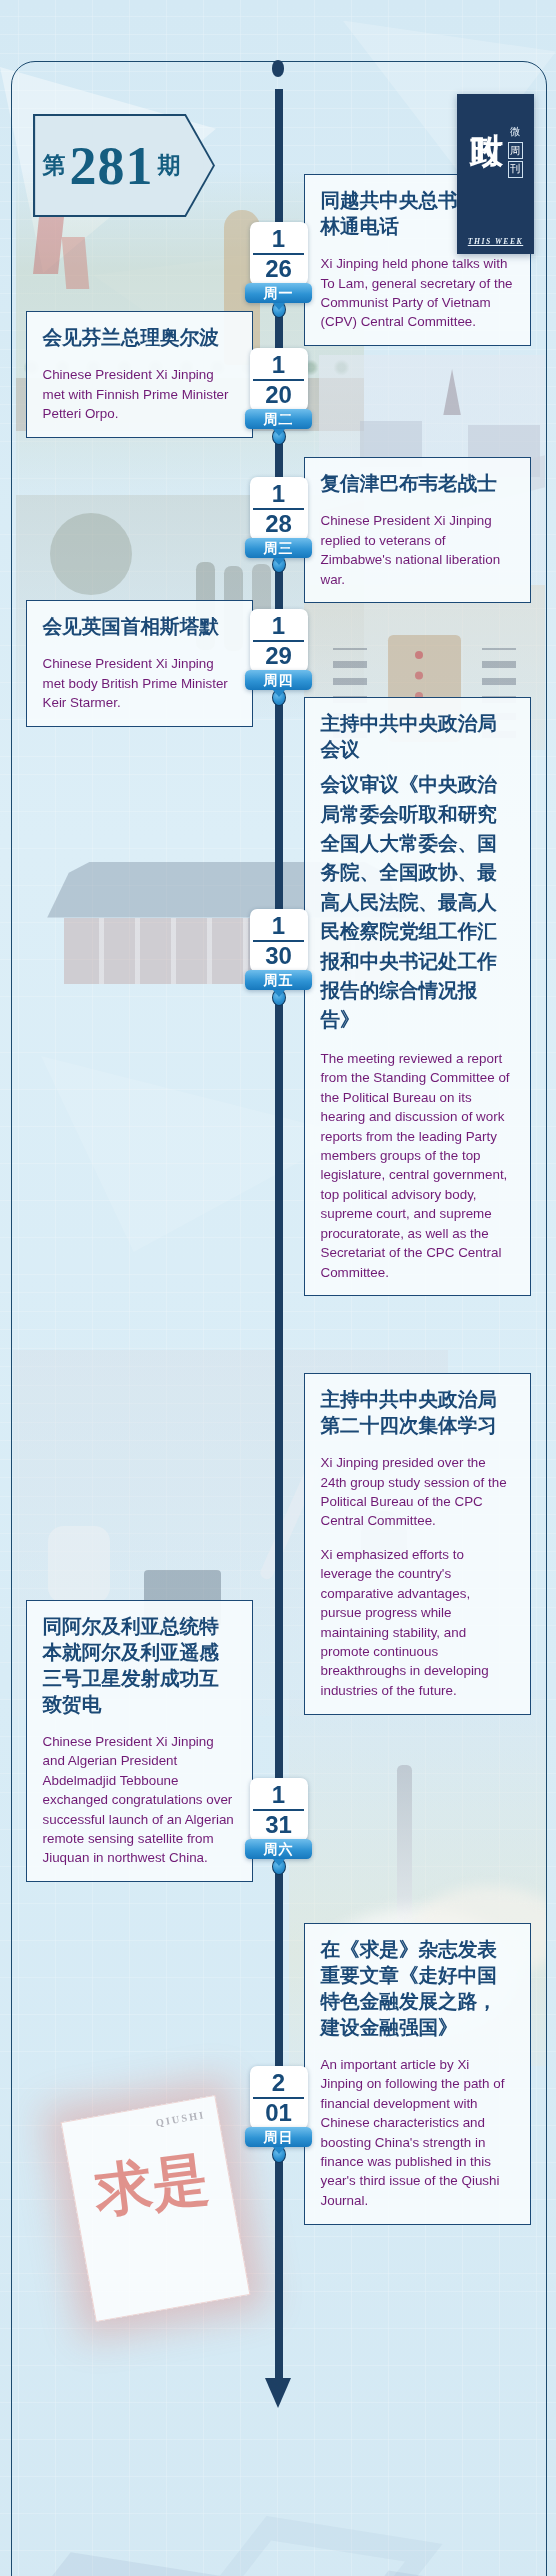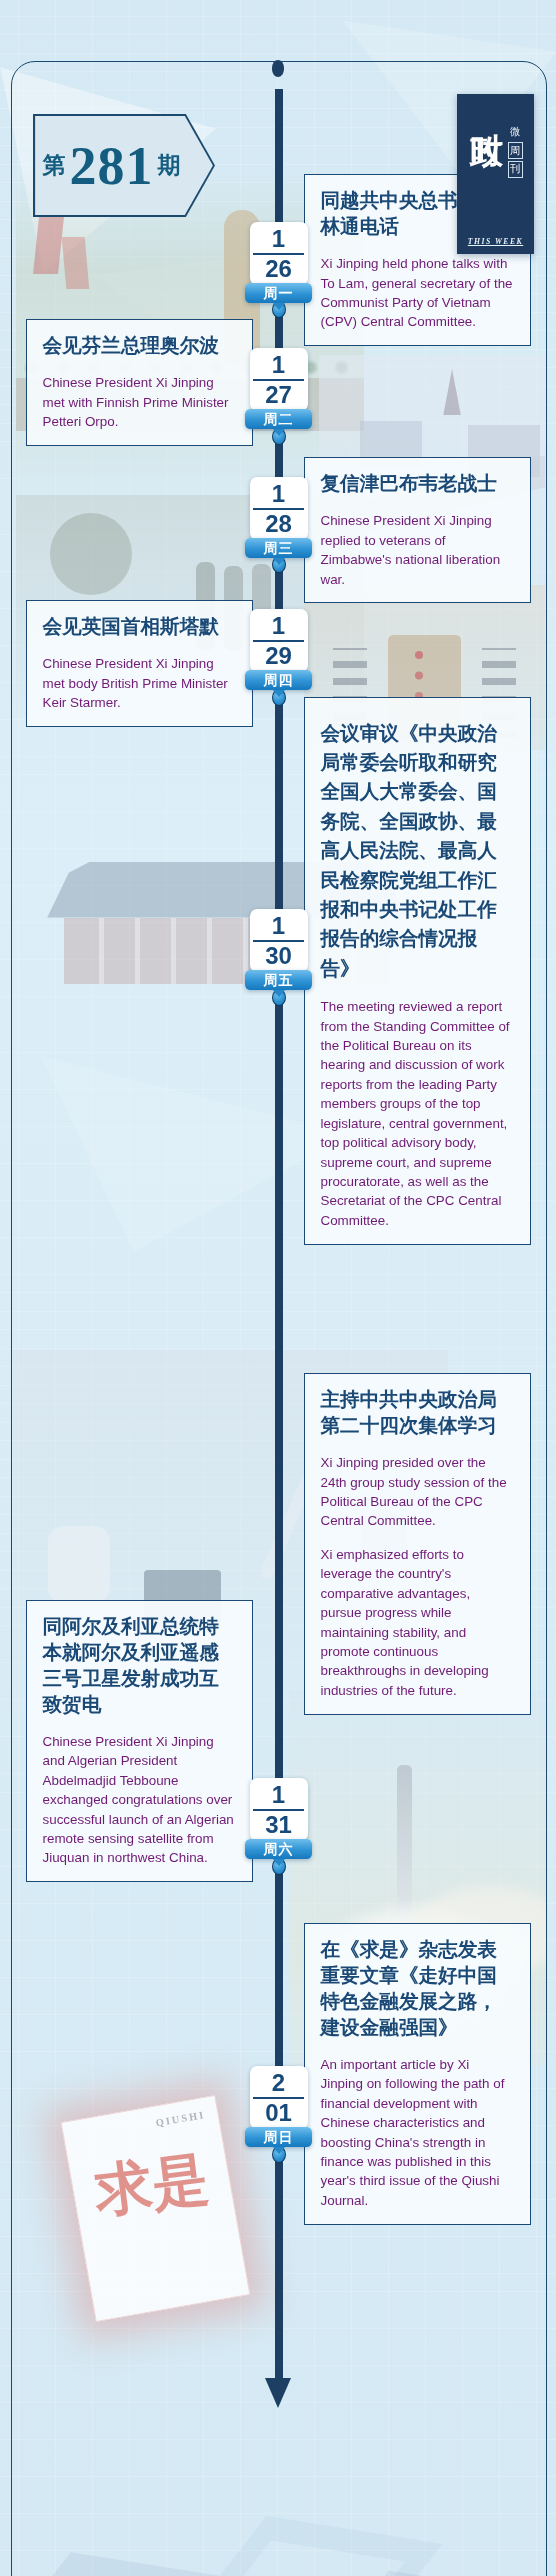--- a/index.html
+++ b/index.html
@@ -158,21 +158,21 @@
       <div class="b-num">26</div>
     </div>
     <div class="badge-week">周一</div>
   </div>
   <div class="tl-dot" style="top:301px"></div>
 
   <div class="badge" style="top:348px">
     <div class="badge-white">
       <div class="b-num">1</div>
       <div class="b-div"></div>
-      <div class="b-num">27</div>
+      <div class="b-num">20</div>
     </div>
     <div class="badge-week">周二</div>
   </div>
   <div class="tl-dot" style="top:428px"></div>
 
   <div class="badge" style="top:477px">
     <div class="badge-white">
       <div class="b-num">1</div>
       <div class="b-div"></div>
       <div class="b-num">28</div>
@@ -219,36 +219,37 @@
     </div>
     <div class="badge-week">周日</div>
   </div>
   <div class="tl-dot" style="top:2146px"></div>
 
   <div class="card right" style="top:174px">
     <h2 class="cn">同越共中央总书记苏林通电话</h2>
     <p class="en">Xi Jinping held phone talks with To Lam, general secretary of the Communist Party of Vietnam (CPV) Central Committee.</p>
   </div>
 
-  <div class="card left" style="top:319px">
+  <div class="card left" style="top:311px">
     <h2 class="cn">会见芬兰总理奥尔波</h2>
     <p class="en">Chinese President Xi Jinping met with Finnish Prime Minister Petteri Orpo.</p>
   </div>
 
   <div class="card right" style="top:457px">
     <h2 class="cn">复信津巴布韦老战士</h2>
     <p class="en">Chinese President Xi Jinping replied to veterans of Zimbabwe's national liberation war.</p>
   </div>
 
   <div class="card left" style="top:600px">
     <h2 class="cn">会见英国首相斯塔默</h2>
     <p class="en">Chinese President Xi Jinping met body British Prime Minister Keir Starmer.</p>
   </div>
 
   <div class="card right" style="top:697px">
+    <h2 class="cn">主持中共中央政治局会议</h2>
     <h3 class="cnb">会议审议《中央政治局常委会听取和研究全国人大常委会、国务院、全国政协、最高人民法院、最高人民检察院党组工作汇报和中央书记处工作报告的综合情况报告》</h3>
     <p class="en">The meeting reviewed a report from the Standing Committee of the Political Bureau on its hearing and discussion of work reports from the leading Party members groups of the top legislature, central government, top political advisory body, supreme court, and supreme procuratorate, as well as the Secretariat of the CPC Central Committee.</p>
   </div>
 
   <div class="card right" style="top:1373px">
     <h2 class="cn">主持中共中央政治局第二十四次集体学习</h2>
     <p class="en">Xi Jinping presided over the 24th group study session of the Political Bureau of the CPC Central Committee.</p>
     <p class="en">Xi emphasized efforts to leverage the country's comparative advantages, pursue progress while maintaining stability, and promote continuous breakthroughs in developing industries of the future.</p>
   </div>
 

